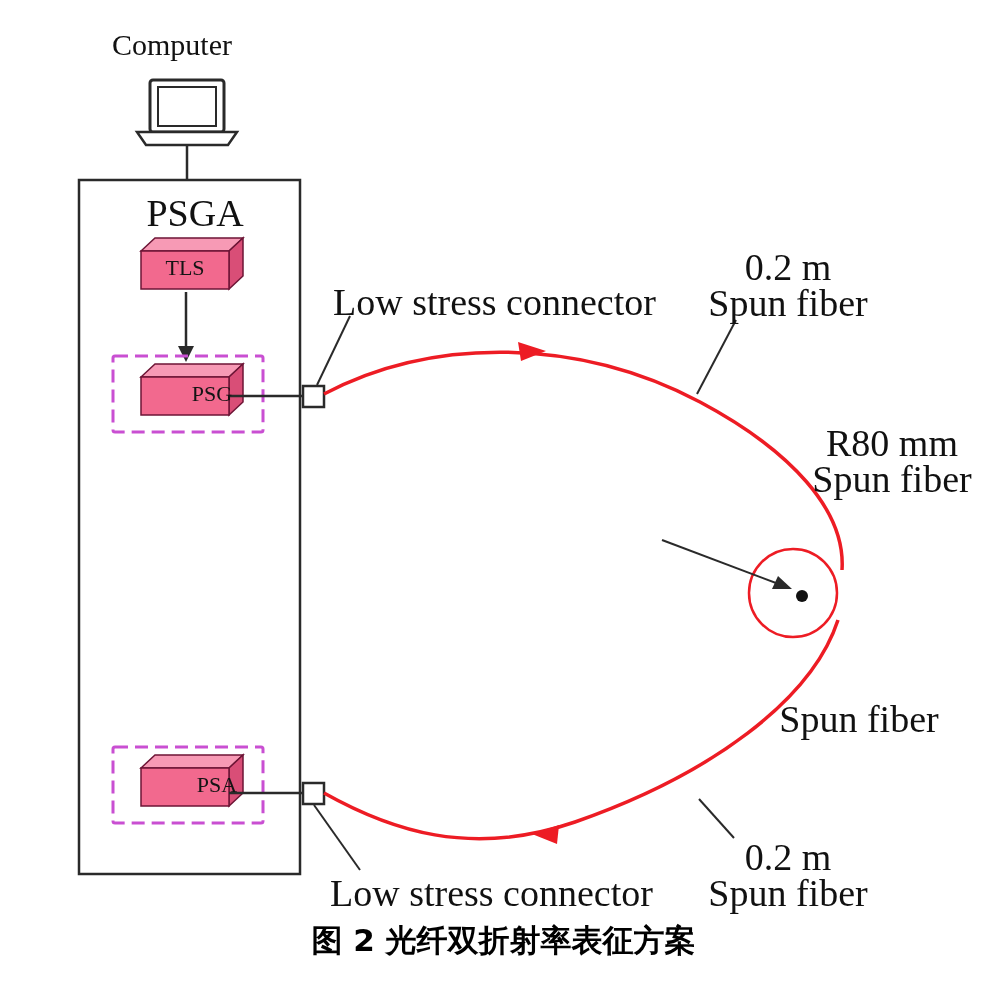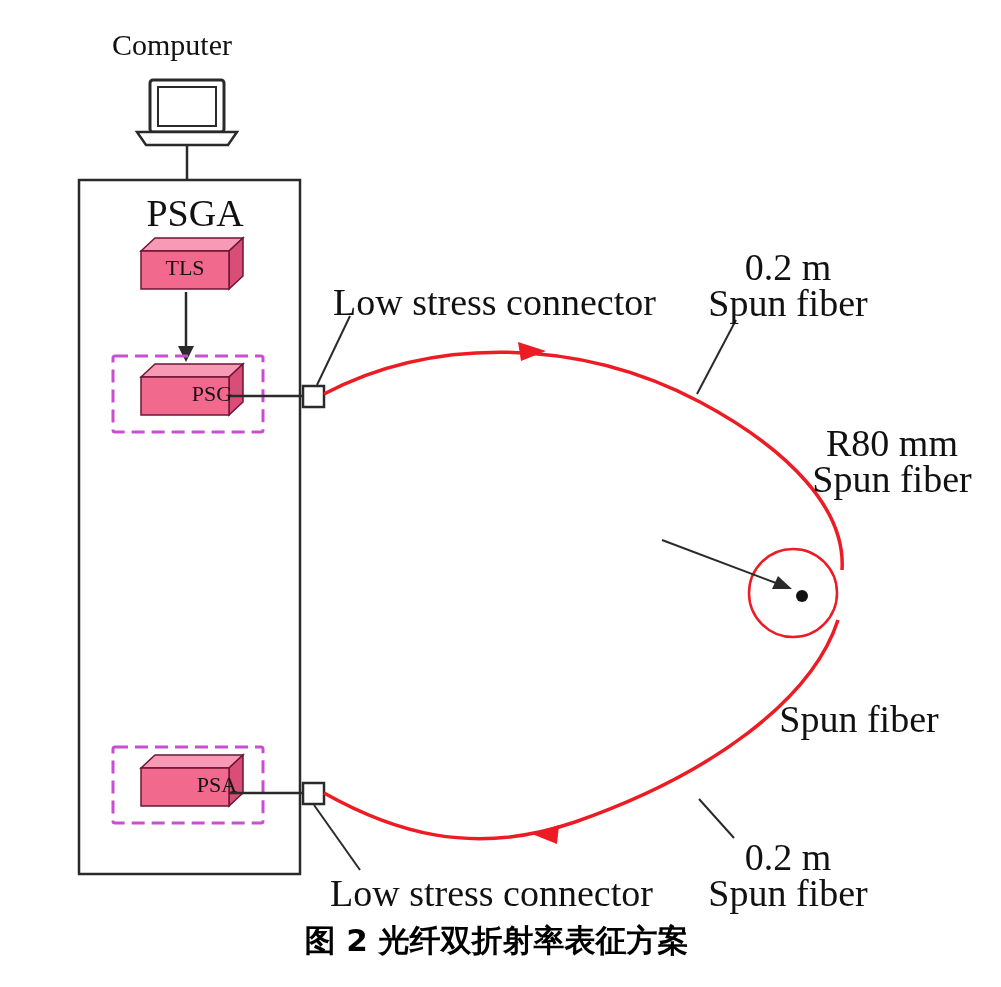--- a/index.html
+++ b/index.html
@@ -22,21 +22,21 @@
   .lbl.center{text-align:center;}
   .module-label{
     position:absolute;
     width:88px;
     text-align:center;
     font-size:22px;
     color:#141414;
   }
   .caption{
     position:absolute;
-    left:8px;top:920px;width:881px;
+    left:15px;top:920px;width:881px;
     text-align:center;
     font-family:"DejaVu Sans","Liberation Sans",sans-serif;
     font-weight:bold;
     font-size:31px;
     color:#000;
     padding-left:48px;
   }
 </style>
 </head>
 <body>

